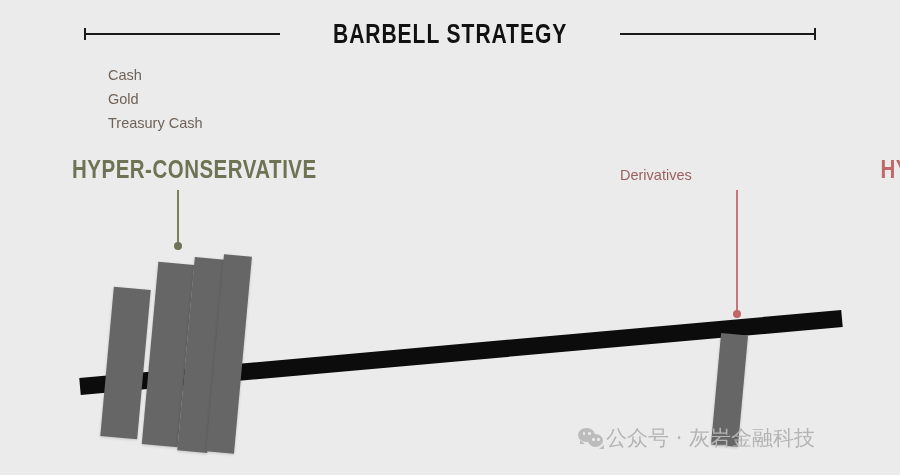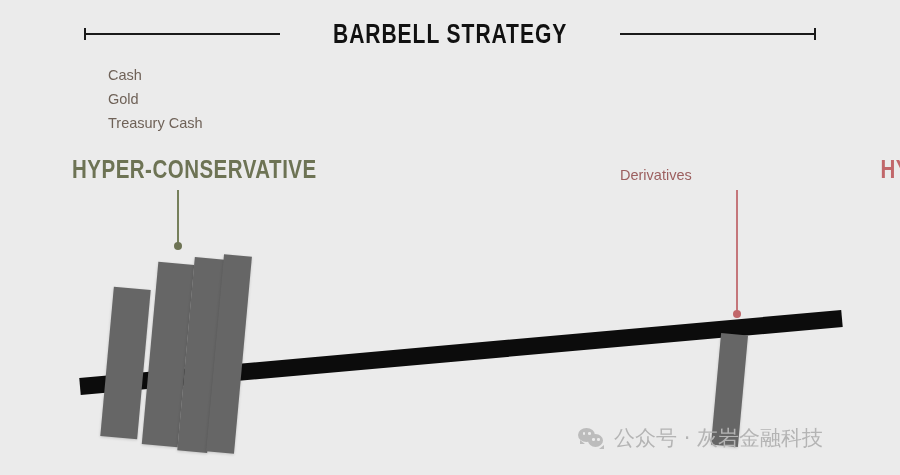--- a/index.html
+++ b/index.html
@@ -168,21 +168,20 @@
   .p4 { left: 215px; top: 255px; width: 28px; height: 198px; transform: rotate(5.2deg); }
   .p5 { left: 716px; top: 334px; width: 27px; height: 112px; transform: rotate(5.2deg); }
 
   
   .watermark {
     position: absolute;
     left: 578px;
     top: 424px;
     display: flex;
     align-items: center;
-    gap: 8px;
     color: #b4b4b4;
     font-size: 21px;
     font-family: "DejaVu Sans", sans-serif;
     white-space: nowrap;
     pointer-events: none;
   }
   .wechat-icon { position: relative; width: 28px; height: 22px; flex: none; }
   .wechat-icon .b1,
   .wechat-icon .b2 { position: absolute; background: #bcbcbc; border-radius: 50%; }
   .wechat-icon .b1 { left: 0;  top: 1px;  width: 17px; height: 14px; }

